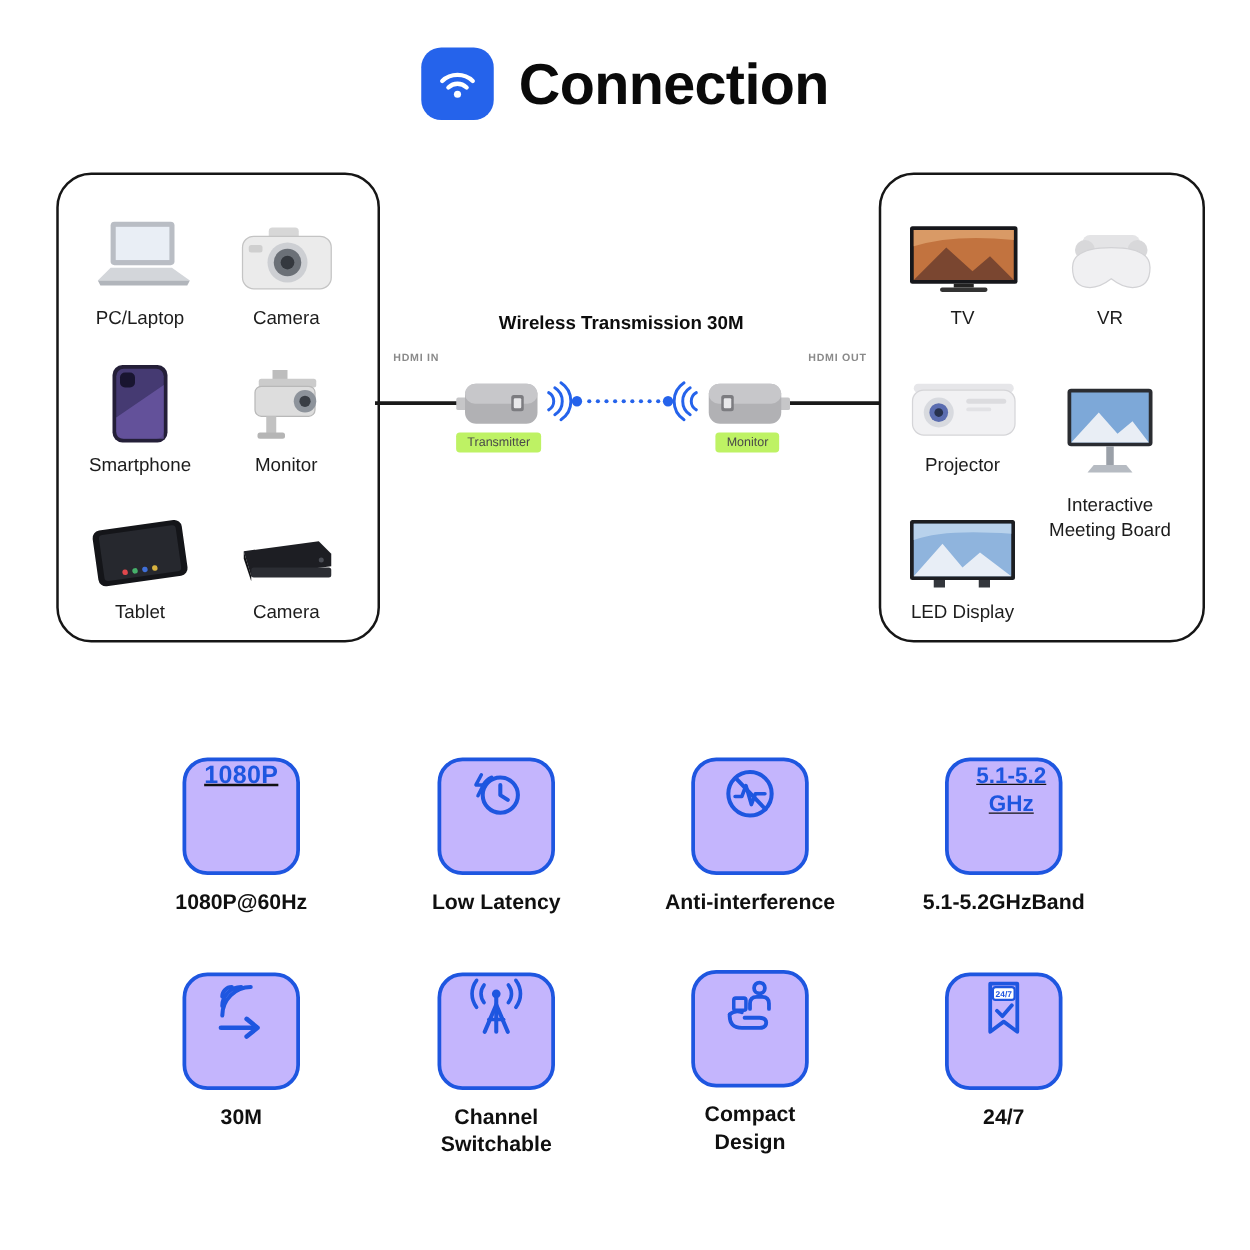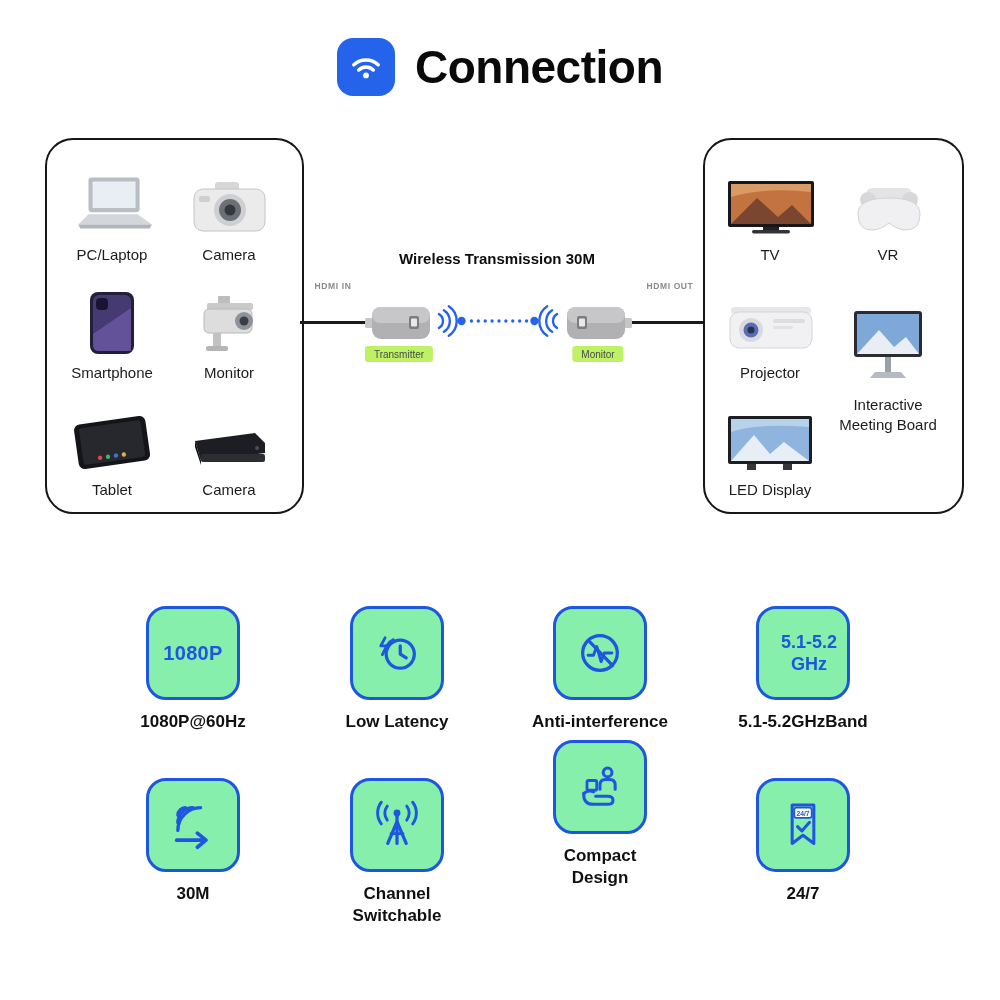--- a/index.html
+++ b/index.html
@@ -32,21 +32,21 @@
   .dongle{position:absolute;top:302px;}
   .dongle-tx{left:364px;} .dongle-rx{left:563px;}
   .pill{position:absolute;top:346px;transform:translateX(-50%);background:#bef264;color:#4a4a4a;
         font-size:10px;padding:2.5px 9px;border-radius:3px;white-space:nowrap;}
   .pill-tx{left:399px;} .pill-rx{left:598px;}
   .wireless{position:absolute;left:434px;top:301px;}
 
   
   .feature{position:absolute;width:220px;margin-left:-110px;text-align:center;}
   .fbox{width:88px;height:88px;border:3.5px solid #1E56E0;border-radius:20px;margin:0 auto;
-        display:flex;flex-direction:column;align-items:center;justify-content:center;background:#86efac;}
+        display:flex;flex-direction:column;align-items:center;justify-content:flex-start;background:#c4b5fd;text-decoration:underline;}
   .flabel{margin-top:11px;font-size:17px;font-weight:700;color:#101010;white-space:pre-line;line-height:1.3;}
   .badge-big{color:#1E56E0;font-weight:800;font-size:20px;letter-spacing:0.3px;}
   .badge-line{color:#1E56E0;font-weight:800;font-size:18px;line-height:1.25;margin-left:12px;}
 </style>
 </head>
 <body>
 
 <div class="canvas">
 
   <div class="header">
@@ -339,21 +339,21 @@
           <path d="M33 6.5 A10.5 10.5 0 0 1 33 19.5" stroke-width="2.7"></path>
           <path d="M9.5 3 A16.5 16.5 0 0 0 9.5 23" stroke-width="2.7"></path>
           <path d="M38.5 3 A16.5 16.5 0 0 1 38.5 23" stroke-width="2.7"></path>
         </g>
       </svg>
     </div>
     <div class="flabel">Channel
 Switchable</div>
   </div>
 
-  <div class="feature" style="left:600px;top:740px;">
+  <div class="feature" style="left:600px;top:776px;">
     <div class="fbox">
       <svg viewBox="0 0 48 48" width="52" height="52">
         <g stroke="#1E56E0" fill="none" stroke-linecap="round" stroke-linejoin="round">
           <circle cx="31" cy="10.5" r="4" stroke-width="2.8"></circle>
           <path d="M24 26 V22 Q24 17 29 17 H33 Q38 17 38 22 V26" stroke-width="2.8"></path>
           <rect x="12" y="18" width="9" height="9" rx="1.5" stroke-width="2.6"></rect>
           <path d="M9 30 Q8.5 40 18 40 H31 Q36 40 36 36.2 Q36 32.5 31 32.5 H20" stroke-width="2.8"></path>
           <path d="M9 30 Q13 26.5 18 28.5" stroke-width="2.8"></path>
         </g>
       </svg>

